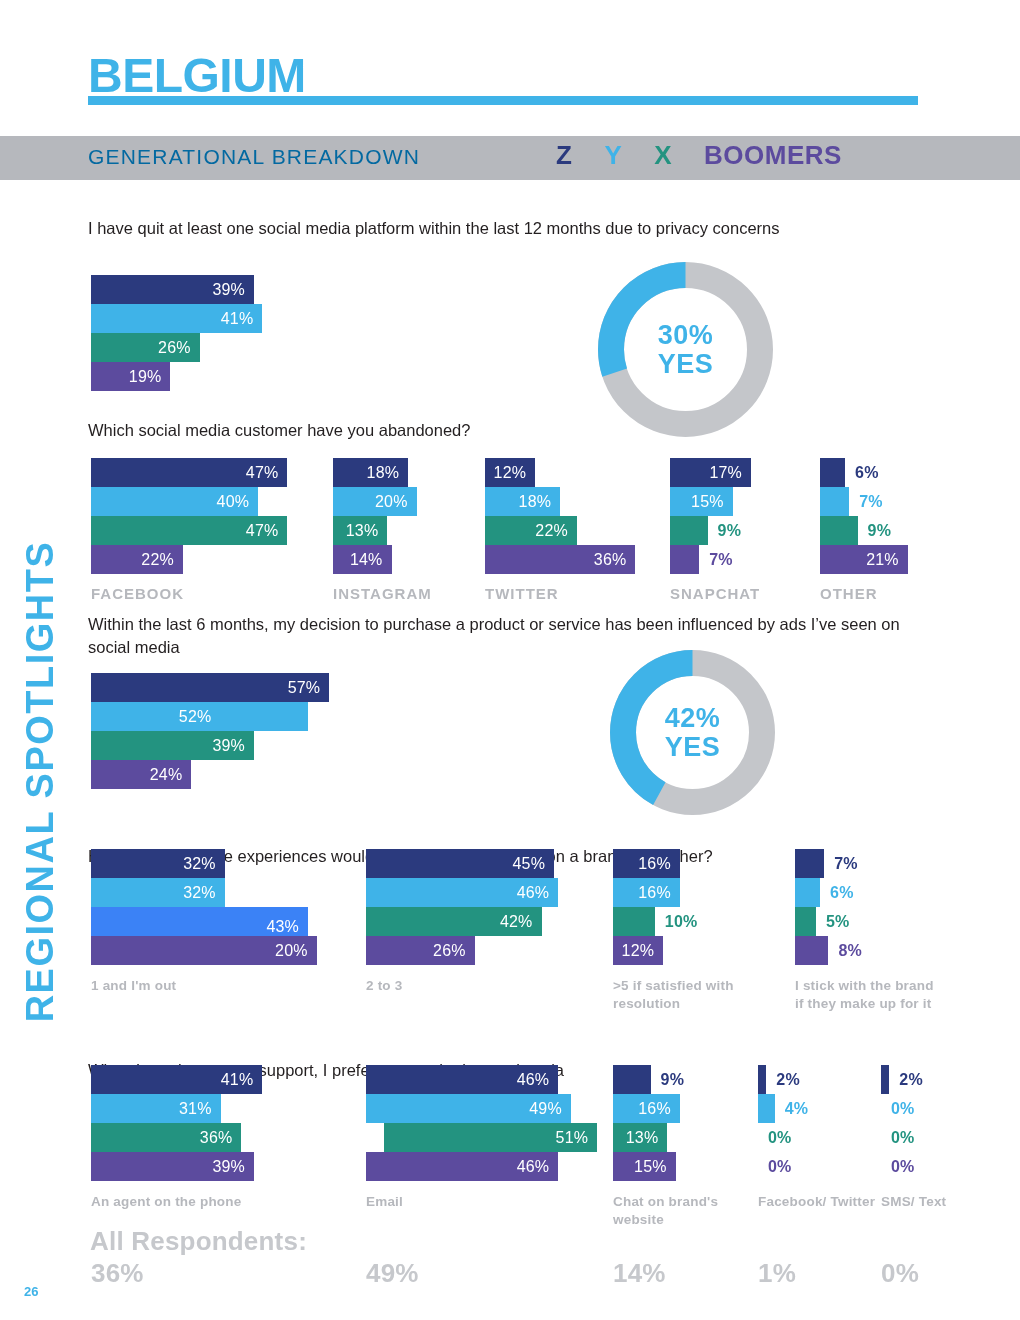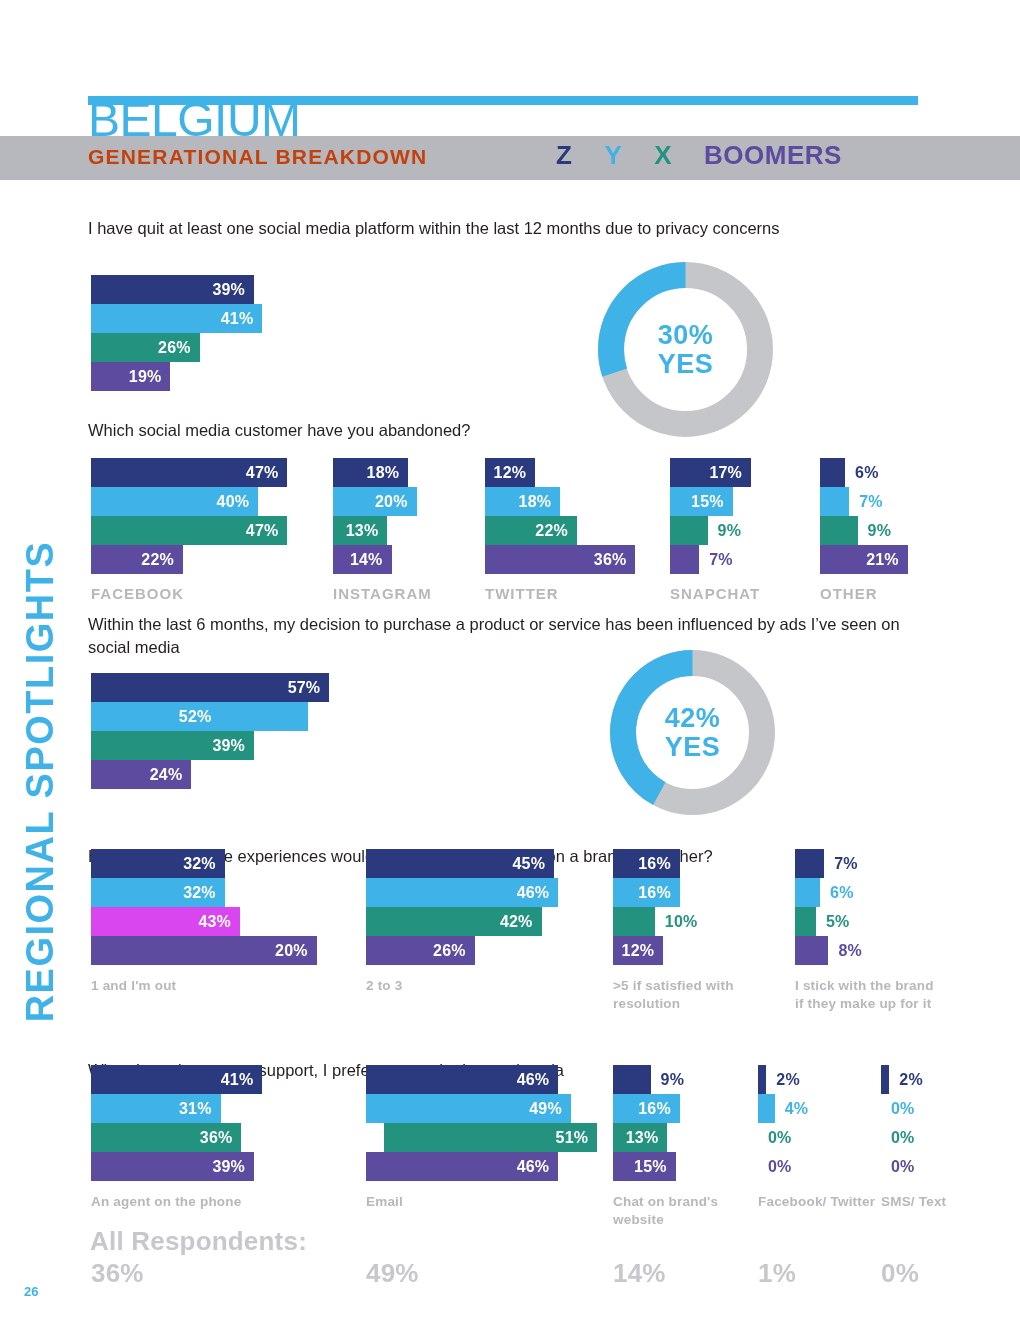--- a/index.html
+++ b/index.html
@@ -30,37 +30,36 @@
   }
   .page-num {
     position: absolute; left: 24px; top: 1284px;
     color: #3fb3e8; font-size: 13px; font-weight: bold;
   }
 
   
   .title {
     position: absolute; left: 88px; top: 52px;
     color: #3fb3e8;
-    font-size: 48px; font-weight: normal;
+    font-size: 48px; font-weight: bold;
     letter-spacing: -0.5px;
     line-height: 1;
-    margin-top: 44px;
   }
   .title-rule {
     position: absolute; left: 88px; top: 96px;
     width: 830px; height: 9px; background: #3fb3e8;
   }
   .genbar {
     position: absolute; left: 0; top: 136px;
     width: 1020px; height: 44px;
     background: #b6b8bd;
   }
   .genbar-label {
     position: absolute; left: 88px; top: 145px;
-    color: #c2410c; font-size: 21px; font-weight: bold;
+    color: #0369a1; font-size: 21px; font-weight: normal;
     letter-spacing: 1.2px;
   }
   .legend {
     position: absolute; left: 556px; top: 142px;
     display: flex; align-items: baseline; gap: 32px;
     font-size: 26px; font-weight: bold; letter-spacing: 0.5px;
   }
   .legend span { line-height: 1; }
 
   
@@ -73,21 +72,21 @@
   }
 
   
   .group { position: absolute; }
   .bar-row { position: relative; height: 29px; }
   .bar {
     position: absolute; left: 0; top: 0; height: 29px;
     display: flex; align-items: center; justify-content: flex-end;
   }
   .bar .val {
-    color: #ffffff; font-size: 16px; font-weight: bold;
+    color: #ffffff; font-size: 16px; font-weight: normal;
     padding-right: 9px; white-space: nowrap; letter-spacing: 0.2px;
   }
   .bar-row.outside .val {
     position: absolute; top: 0; height: 29px;
     display: flex; align-items: center;
     font-size: 16px; font-weight: bold; padding-left: 10px;
     white-space: nowrap; letter-spacing: 0.2px;
   }
   .cat {
     position: absolute;
@@ -315,21 +314,21 @@
           <div class="bar" style="width: 133.76px; background: rgb(43, 58, 126);">
             <span class="val">32%</span>
           </div>
         </div>
         <div class="bar-row">
           <div class="bar" style="width: 133.76px; background: rgb(63, 179, 232);">
             <span class="val">32%</span>
           </div>
         </div>
         <div class="bar-row">
-          <div class="bar" style="width: 149px; background: #d946ef;">
+          <div class="bar" style="width: 217px; background: #3b82f6; align-items: flex-end;">
             <span class="val">43%</span>
           </div>
         </div>
         <div class="bar-row">
           <div class="bar" style="width: 225.72px; background: rgb(92, 75, 158);">
             <span class="val">20%</span>
           </div>
         </div>
       </div>
       <div class="cat" style="left: 91px; top: 977px; width: 190px;">1 and I'm out</div>

